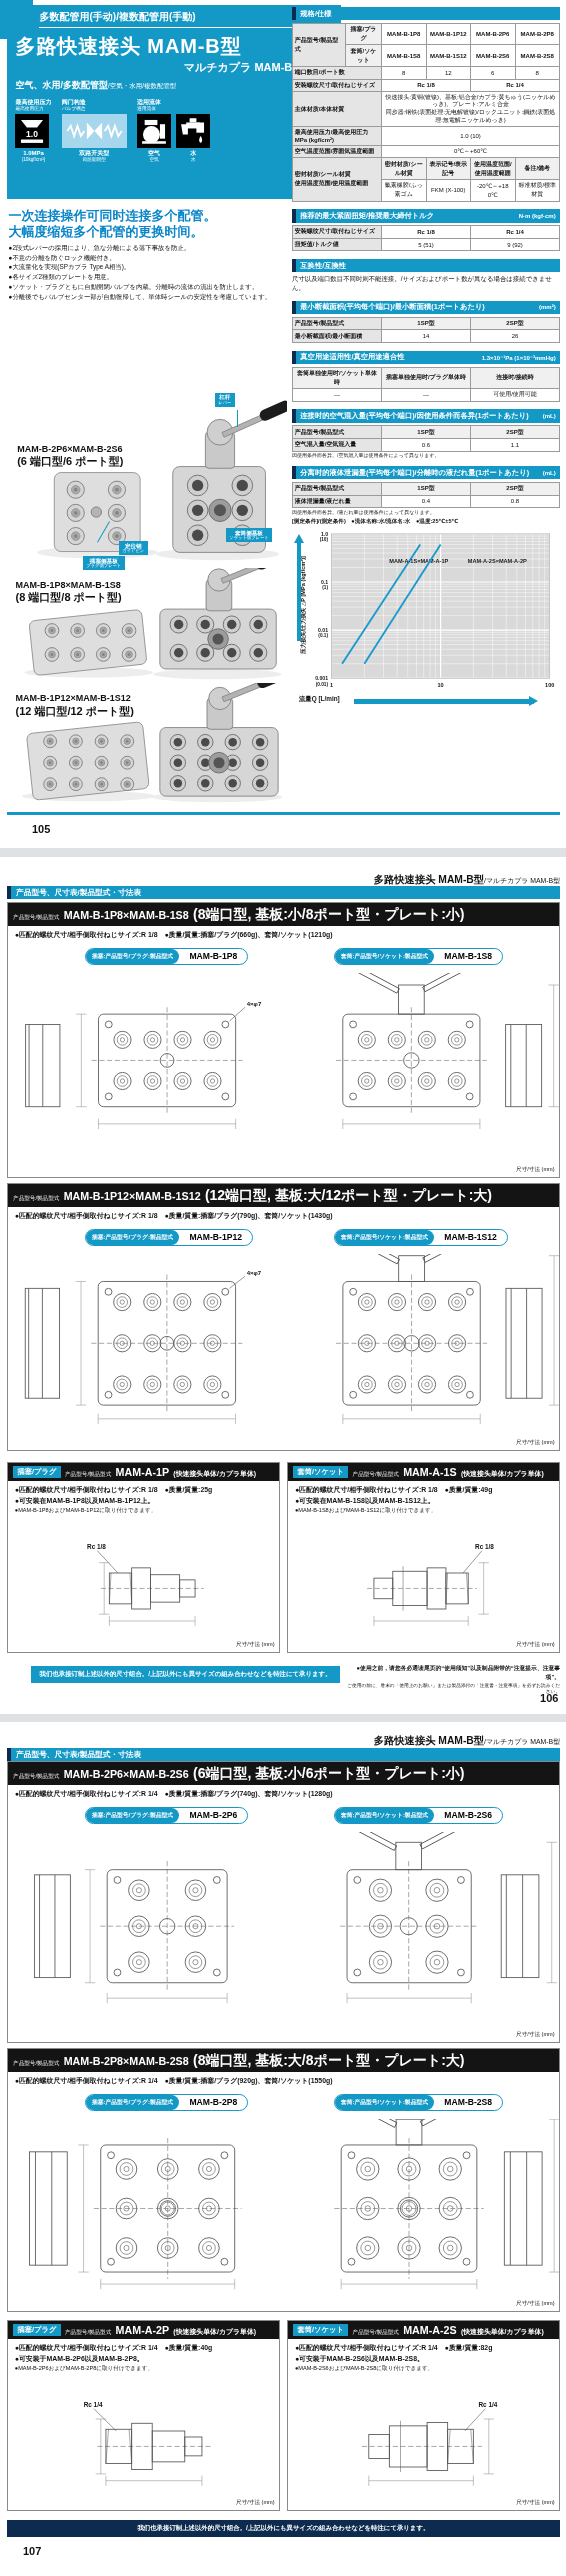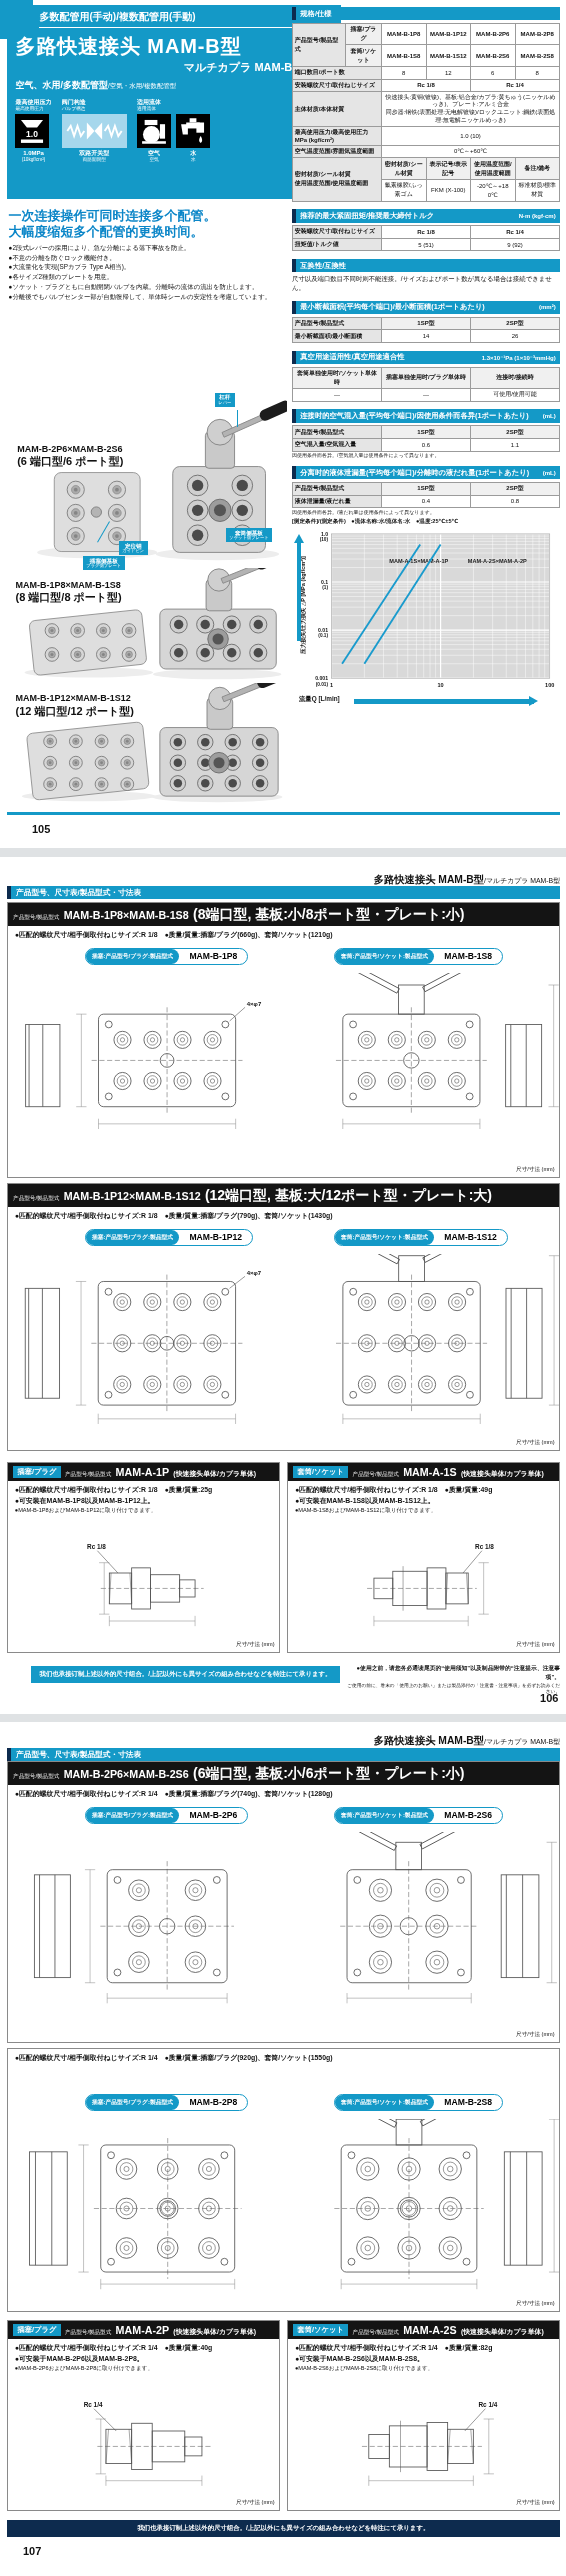--- a/index.html
+++ b/index.html
@@ -1111,20 +1111,25 @@
           <line x1="89" y1="176" x2="101" y2="176"></line>
         <line x1="634" y1="12" x2="634" y2="176"></line>
           <line x1="628" y1="12" x2="640" y2="12"></line>
           <line x1="628" y1="176" x2="640" y2="176"></line>
       </g>
     </svg>
     <div class="dim">尺寸/寸法 (mm)</div>
   </div>
 
   <div class="blk" style="left:6.9px;top:326px;width:553px;height:264px;">
+    <div class="mbar">
+        <span class="pre">产品型号/製品型式</span>
+        <span class="model">MAM-B-2P8×MAM-B-2S8</span>
+        <span class="suf">(8端口型, 基板:大/8ポート型・プレート:大)</span>
+      </div>
     <div class="specline">●匹配的螺纹尺寸/相手側取付ねじサイズ:R 1/4　●质量/質量:插塞/プラグ(920g)、套筒/ソケット(1550g)</div>
     <div class="pill" style="left:77px;top:45px;">
         <span class="pl">插塞:产品型号/プラグ:製品型式</span>
         <span class="pm">MAM-B-2P8</span>
       </div>
     <div class="pill" style="left:326px;top:45px;">
         <span class="pl">套筒:产品型号/ソケット:製品型式</span>
         <span class="pm">MAM-B-2S8</span>
       </div>
     <svg class="abs" style="left:0;top:70px;" width="553" height="179" viewBox="0 0 644 208">

